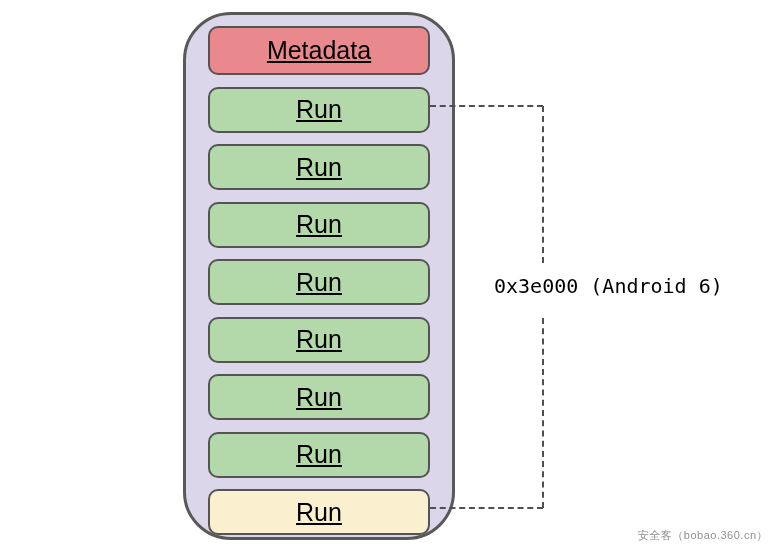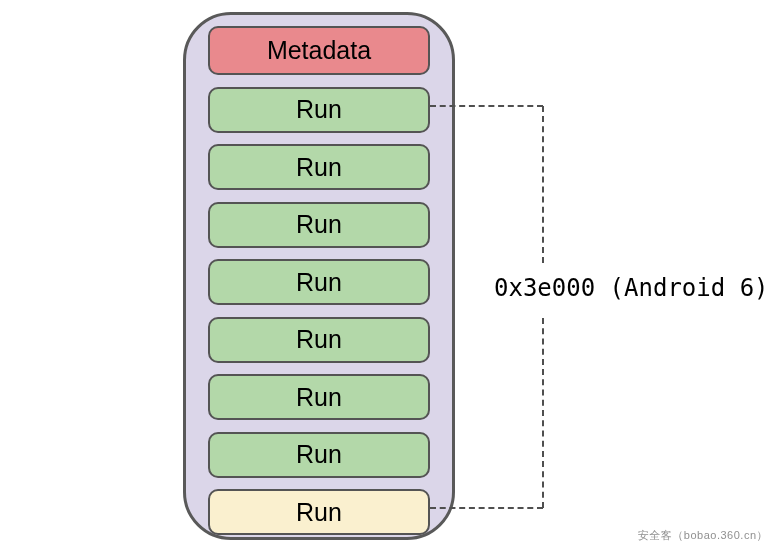--- a/index.html
+++ b/index.html
@@ -34,20 +34,21 @@
     width: 222px;
     height: 46px;
     border: 2px solid var(--box-outline, #545454);
     border-radius: 10px;
     display: flex;
     align-items: center;
     justify-content: center;
     font-size: 25px;
     color: var(--text, #000);
     flex: none;
+    text-decoration: underline;
   }
   .block.metadata { background: var(--metadata-fill, #e9898d); height: 49px; }
   .block.run      { background: var(--run-fill, #b3d8a9); }
   .block.run-last { background: var(--run-last-fill, #faf0cf); }
 
   .dash-h {
     position: absolute;
     height: 0;
     border-top: 2px dashed var(--dash, #4f4f4f);
   }
@@ -59,21 +60,21 @@
   #bracket-top      { left: 430px; top: 105px; width: 113px; }
   #bracket-bottom   { left: 430px; top: 507px; width: 113px; }
   #bracket-v-upper  { left: 542px; top: 106px; height: 157px; }
   #bracket-v-lower  { left: 542px; top: 318px; height: 190px; }
 
   .offset-annotation {
     position: absolute;
     left: 494px;
     top: 274px;
     font-family: "DejaVu Sans Mono", monospace;
-    font-size: 24px;
+    font-size: 20px;
     color: var(--text, #000);
     white-space: nowrap;
   }
 
   .watermark {
     position: absolute;
     right: 4px;
     bottom: 7px;
     font-size: 11px;
     color: var(--watermark, #909090);

